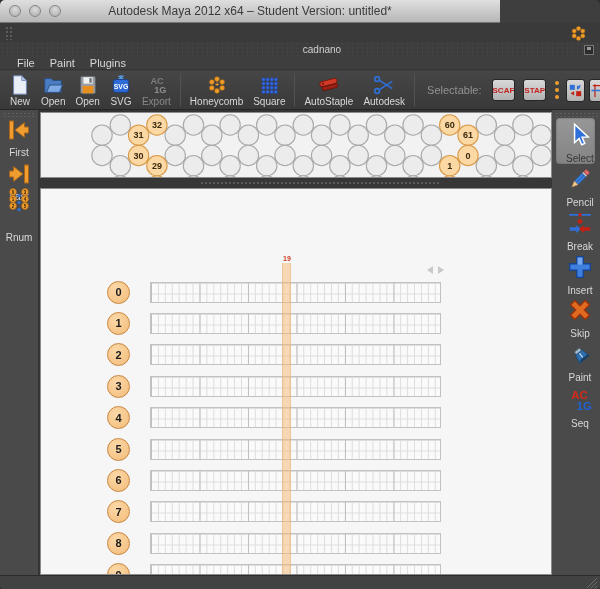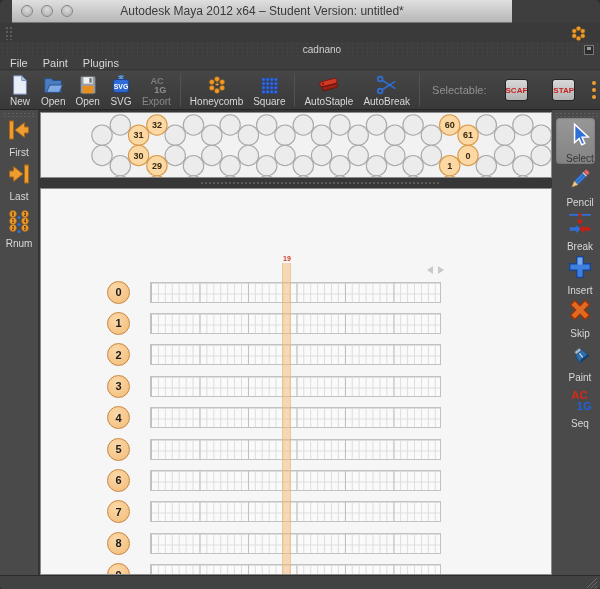--- a/index.html
+++ b/index.html
@@ -4,21 +4,21 @@
 <style>
   html,body { margin:0; padding:0; }
   body {
     width:600px; height:589px; position:relative; overflow:hidden;
     font-family:"Liberation Sans", sans-serif; background:#2e2e2e;
     -webkit-font-smoothing:antialiased;
   }
   #window { position:absolute; inset:0; border-radius:5px 5px 4px 4px; overflow:hidden; background:#3e3e3e; }
 
   
-  .titlebar { position:absolute; top:0; left:12px; width:500px; height:22px;
+  .titlebar { position:absolute; top:0; left:0; width:500px; height:22px;
     background:linear-gradient(#dfdfdf,#b6b6b6); border-bottom:1px solid #757575;text-decoration:underline; }
   .traffic { position:absolute; top:5px; left:9px; display:flex; gap:8px; }
   .light { width:12px; height:12px; border-radius:50%; box-sizing:border-box;
     background:radial-gradient(circle at 50% 35%, #dcdcdc, #ababab); border:1px solid #878787; }
   .title { position:absolute; top:4px; left:0; width:100%; text-align:center; font-size:12px; color:#3a3a3a; }
 
   
   .bar2 { position:absolute; top:23px; left:0; width:600px; height:19px; background:#3a3a3a; }
   .grip-dots { position:absolute; left:5px; top:3px; width:9px; height:14px;
     background-image:radial-gradient(#5d5d5d 1px, transparent 1.3px); background-size:4px 4px; }
@@ -27,36 +27,36 @@
 
   
   .dockstrip { position:absolute; top:42px; left:0; width:600px; height:14px; background:#3d3d3d;
     background-image:radial-gradient(#474747 0.8px, transparent 1px); background-size:5px 4px; }
   .dockstrip .tab { position:absolute; top:2px; left:0; width:100%; text-align:center; font-size:10px; color:#cfcfcf;padding-left:22px; }
   .float-ic { position:absolute; right:6px; top:3px; width:8px; height:8px; border:1px solid #777; background:#2c2c2c; }
   .float-ic:after { content:""; position:absolute; left:2px; top:1px; width:4px; height:3px; background:#9a9a9a; }
 
   
   .menubar { position:absolute; top:56px; left:0; width:600px; height:14px; background:#3e3e3e;
-    display:flex; align-items:center; gap:15px; padding-left:10px; box-sizing:border-box;
+    display:flex; align-items:center; gap:15px; padding-left:17px; box-sizing:border-box;
     font-size:11px; color:#d8d8d8; border-bottom:1px solid #343434; }
   .menubar span { cursor:default; }
 
   
   .toolbar { position:absolute; top:71px; left:0; width:600px; height:39px;
     background:linear-gradient(#464646,#393939); border-bottom:1px solid #262626;
     display:flex; align-items:center; padding:0 4px; box-sizing:border-box; }
   .tb-btn { display:flex; flex-direction:column; align-items:center; justify-content:center;
     height:37px; padding:0 5px; gap:0px; }
   .tb-btn .ic { height:22px; display:flex; align-items:center; }
   .tb-btn .lb { font-size:10px; color:#d8d8d8; line-height:11px; white-space:nowrap; }
   .tb-btn.disabled .lb { color:#8a8a8a; }
   .tb-sep { width:1px; height:32px; background:#2a2a2a; border-right:1px solid #525252; margin:0 4px; }
   .sel-label { font-size:11px; color:#929292; margin:0 6px 0 8px; white-space:nowrap; }
-  .mini-btn { width:25px; height:20px; border-radius:3px; margin:0 12px;
+  .mini-btn { width:25px; height:20px; border-radius:3px; margin:0 4px;
     background:linear-gradient(#d9d9d9,#b2b2b2); border:1px solid #262626;
     font-size:8px; font-weight:bold; color:#c32222; display:flex; align-items:center; justify-content:center; }
   .dot-col { width:8px; height:22px; margin:0 5px; display:flex; flex-direction:column; align-items:center; justify-content:center; gap:3px; }
   .dot-col i { width:4px; height:4px; border-radius:50%; background:#ef9d2e; }
   .sq-btn { width:23px; height:21px; border-radius:3px; margin:0 2px;
     background:linear-gradient(#d9d9d9,#b2b2b2); border:1px solid #262626;
     display:flex; align-items:center; justify-content:center; }
 
   
   .mainbg { position:absolute; top:110px; left:0; width:600px; height:465px; background:#353535; }
@@ -257,21 +257,21 @@
         <span class="ic">
           <svg width="22" height="22" viewBox="0 0 24 24">
             <g stroke="#2f6fd8" stroke-width="1.8" fill="none">
               <line x1="7" y1="7" x2="21" y2="16"></line>
               <line x1="7" y1="17" x2="21" y2="8"></line>
               <circle cx="4.5" cy="5.5" r="2.6"></circle>
               <circle cx="4.5" cy="18.5" r="2.6"></circle>
             </g>
           </svg>
         </span>
-        <span class="lb">AutoBreak</span>
+        <span class="lb">Autodesk</span>
       </div>
       <div class="tb-sep"></div>
       <span class="sel-label">Selectable:</span>
       <div class="mini-btn">SCAF</div>
       <div class="mini-btn">STAP</div>
       <div class="dot-col">
         <i></i>
         <i></i>
         <i></i>
       </div>
@@ -310,21 +310,21 @@
       </div>
       <div class="side-btn" style="top: 52px;">
         <span class="ic"><svg width="24" height="24" viewBox="0 0 24 24">
             <g fill="#ef9d2e" stroke="#a8651a" stroke-width="1">
               <rect x="17.5" y="3" width="4" height="18"></rect>
               <path d="M16 12 L6.5 4.5 V9 H2.5 V15 H6.5 V19.5 Z"></path>
             </g>
           </svg></span>
         <span class="lb">Last</span>
       </div>
-      <div class="side-btn" style="top: 99px;">
+      <div class="side-btn" style="top: 77px; gap: 16px;">
         <span class="ic"><svg width="24" height="24" viewBox="0 0 24 24">
             <circle cx="6" cy="5" r="3.4" fill="#ef9d2e" stroke="#a8651a" stroke-width="0.7"></circle>
             <text x="6" y="6.6" font-size="4.5" font-weight="bold" fill="#3a2205" text-anchor="middle">0</text>
             <circle cx="12" cy="8.5" r="1.6" fill="#2f6fd8"></circle>
             <circle cx="18" cy="5" r="3.4" fill="#ef9d2e" stroke="#a8651a" stroke-width="0.7"></circle>
             <text x="18" y="6.6" font-size="4.5" font-weight="bold" fill="#3a2205" text-anchor="middle">3</text>
             <circle cx="6" cy="12" r="3.4" fill="#ef9d2e" stroke="#a8651a" stroke-width="0.7"></circle>
             <text x="6" y="13.6" font-size="4.5" font-weight="bold" fill="#3a2205" text-anchor="middle">1</text>
             <circle cx="12" cy="15.5" r="1.6" fill="#2f6fd8"></circle>
             <circle cx="18" cy="12" r="3.4" fill="#ef9d2e" stroke="#a8651a" stroke-width="0.7"></circle>

